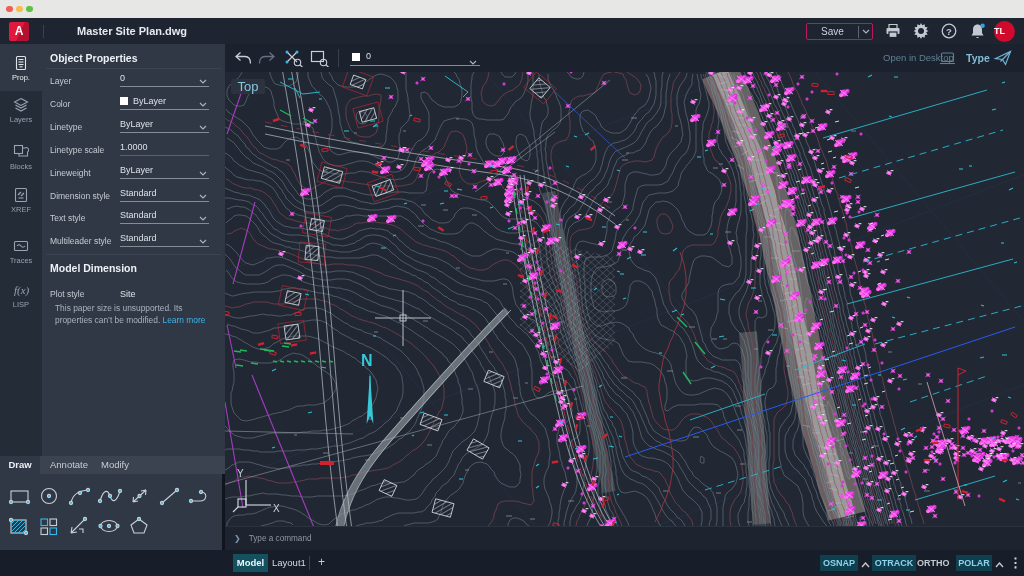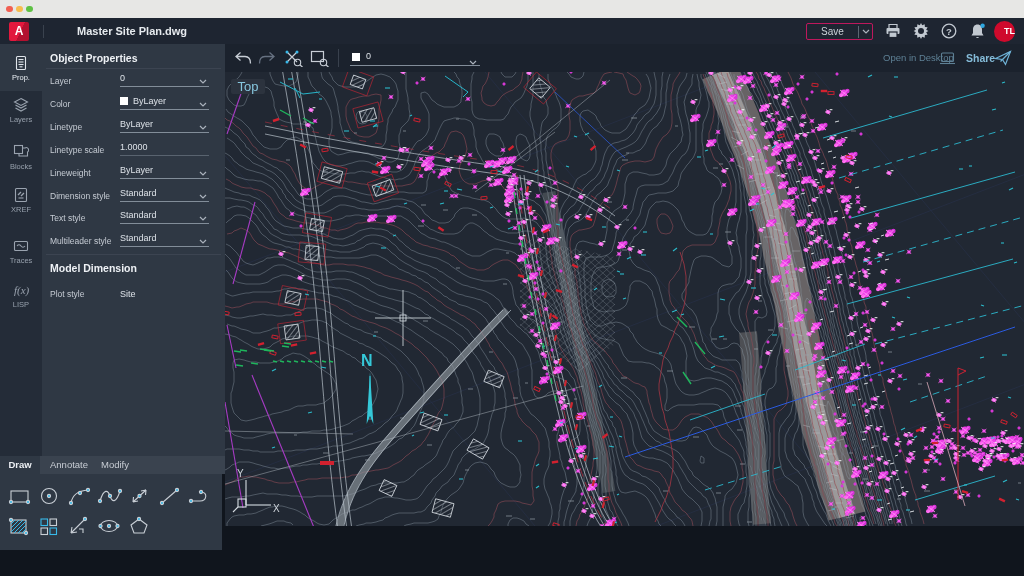--- a/index.html
+++ b/index.html
@@ -7,21 +7,21 @@
 .dot{position:absolute;top:5.5px;width:6.5px;height:6.5px;border-radius:50%}
 #header{position:absolute;left:0;top:18px;width:1024px;height:26px;background:#1e2531}
 #logo{position:absolute;left:9px;top:4px;width:20px;height:19px;background:linear-gradient(115deg,#e2183d 55%,#b3112f 55%);border-radius:2px;color:#fff;font-weight:bold;font-size:12px;text-align:center;line-height:19px}
 #hdiv{position:absolute;left:43px;top:7px;width:1px;height:13px;background:#3a424e}
 #title{position:absolute;left:77px;top:0;height:26px;line-height:27px;color:#e6eaee;font-size:11px;font-weight:bold}
 #savebtn{position:absolute;left:806px;top:4.5px;width:67px;height:17.5px;border:1px solid #be185d;border-radius:2px;color:#ccd2d8;font-size:10px}
 #savebtn .txt{position:absolute;left:0;top:0;width:51px;text-align:center;line-height:16px}
 #savebtn .sep{position:absolute;left:51px;top:2px;width:1px;height:12px;background:#5d6773}
 #savebtn svg{position:absolute;right:2px;top:5px}
 .hicon{position:absolute;top:5px}
-#avatar{position:absolute;left:994px;top:2.5px;width:21px;height:21px;border-radius:50%;background:#cf0a2c;color:#fff;font-size:9px;font-weight:bold;text-align:right;line-height:21px}
+#avatar{position:absolute;left:994px;top:2.5px;width:21px;height:21px;border-radius:50%;background:#cf0a2c;color:#fff;font-size:9px;font-weight:bold;text-align:left;line-height:21px}
 #rail{position:absolute;left:0;top:44px;width:42px;height:412px;background:#242c38}
 .ritem{position:absolute;left:0;width:42px;text-align:center;color:#97a0ac;font-size:7.5px}
 .ritem svg{display:block;margin:0 auto 2px}
 .ritem.sel{color:#e8edf2;background:#2f3844;height:47px;padding-top:11px;top:0!important}
 
 #panel{position:absolute;left:42px;top:44px;width:183px;height:412px;background:#2f3844}
 .ptitle{position:absolute;left:8px;color:#eef1f5;font-size:10.5px;font-weight:bold}
 .plabel{position:absolute;left:8px;color:#c6ccd4;font-size:8.5px}
 .pval{position:absolute;left:78px;width:90px;color:#dde2e8;font-size:9px}
 .pdd{position:absolute;left:78px;width:89px;border-bottom:1px solid #828d99;color:#dde2e8;font-size:9px;height:14px}
@@ -1587,21 +1587,21 @@
           <span class="lb">0</span>
           <span style="position:absolute;right:3px;top:1px"><svg width="8" height="5" viewBox="0 0 8 5">
               <path d="M1 1 L4 4 L7 1" stroke="#aab2bc" stroke-width="1.2" fill="none"></path>
             </svg></span>
         </div>
     <div id="opendesk">Open in Desktop</div>
         <svg style="position:absolute;left:714px;top:8px" width="17" height="13" viewBox="0 0 17 13" fill="none" stroke="#5e8095" stroke-width="1.1">
           <rect x="2.5" y="1" width="12" height="8.5" rx="1"></rect>
           <path d="M1 11.5 H16"></path>
         </svg>
-    <div id="sharelbl">Share</div>
+    <div id="sharelbl">Type</div>
         <svg style="position:absolute;left:769px;top:6px" width="18" height="16" viewBox="0 0 18 16" fill="none" stroke="#6fb3d8" stroke-width="1.2">
           <path d="M1.5 8.5 L16.5 1.5 L11.5 14.5 L8.5 9.5 Z"></path>
           <path d="M8.5 9.5 L16.5 1.5"></path>
           <path d="M6.5 11.5 L8.5 9.5"></path>
         </svg>
   </div>
   <div id="topbtn">Top</div>
 </div>
 <div id="rail">
       <div class="ritem sel" style="top:0px"><svg width="16" height="16" viewBox="0 0 16 16" fill="none" stroke="#dfe4ea" stroke-width="1.1">
@@ -1663,20 +1663,21 @@
             <path d="M1 1 L4 4 L7 1" stroke="#aab2bc" stroke-width="1.2" fill="none"></path>
           </svg></span></div>
       <div class="plabel" style="top:192px">Multileader style</div>
       <div class="pdd" style="top:189px;border-bottom:1px solid #828d99">Standard<span class="chev"><svg width="8" height="5" viewBox="0 0 8 5">
             <path d="M1 1 L4 4 L7 1" stroke="#aab2bc" stroke-width="1.2" fill="none"></path>
           </svg></span></div>
       <div class="hr" style="top:210px"></div>
       <div class="ptitle" style="top:218px">Model Dimension</div>
       <div class="plabel" style="top:245px">Plot style</div>
       <div class="pval" style="top:245px">Site</div>
+      <div id="note">This paper size is unsupported. Its properties can’t be modified. <a>Learn more</a></div>
     </div>
 <div id="tabbar">
       <div id="tabdraw">Draw</div>
       <span class="tab" style="left:50px">Annotate</span>
       <span class="tab" style="left:101px">Modify</span>
     </div>
 <div id="tools">
       <svg class="ticon" style="left:7px;top:11px" width="26" height="22" viewBox="0 0 26 22" fill="none" stroke="#c9cfd6" stroke-width="1.1">
         <rect x="4" y="6" width="17" height="11"></rect>
         <circle cx="4" cy="17" r="1.6" fill="#38b9e9"></circle>
@@ -1732,12 +1733,30 @@
         <ellipse cx="12" cy="11" rx="8.5" ry="5.5"></ellipse>
         <circle cx="12" cy="11" r="1.6" fill="#38b9e9"></circle>
         <circle cx="3.5" cy="11" r="1.6" fill="#38b9e9"></circle>
         <circle cx="20.5" cy="11" r="1.6" fill="#38b9e9"></circle>
       </svg>
       <svg class="ticon" style="left:127px;top:41px" width="26" height="22" viewBox="0 0 26 22" fill="none" stroke="#c9cfd6" stroke-width="1.1">
         <path d="M12 4 L20 10 L17 18 L7 18 L4 10 Z"></path>
         <circle cx="12" cy="4" r="1.6" fill="#38b9e9"></circle>
       </svg>
     </div>
+<div id="cmdbar"><span class="arr">❯</span>Type a command</div>
+<div id="statusbar">
+  <div id="modeltab">Model</div>
+      <span id="layouttab">Layout1</span>
+      <span class="sdiv"></span>
+      <span id="plus">+</span>
+  <span class="snap" style="left:820px;width:38px">OSNAP</span>
+      <span class="schev" style="left:861px"><svg width="9" height="6" viewBox="0 0 9 6">
+          <path d="M1 5 L4.5 1 L8 5" stroke="#c3c9d0" stroke-width="1.4" fill="none"></path>
+        </svg></span>
+  <span class="snap" style="left:872px;width:44px">OTRACK</span>
+  <span class="sname" style="left:917px">ORTHO</span>
+  <span class="snap" style="left:956px;width:36px">POLAR</span>
+      <span class="schev" style="left:995px"><svg width="9" height="6" viewBox="0 0 9 6">
+          <path d="M1 5 L4.5 1 L8 5" stroke="#c3c9d0" stroke-width="1.4" fill="none"></path>
+        </svg></span>
+  <span id="vdots">⋮</span>
+</div>
 </div>
 </body></html>

